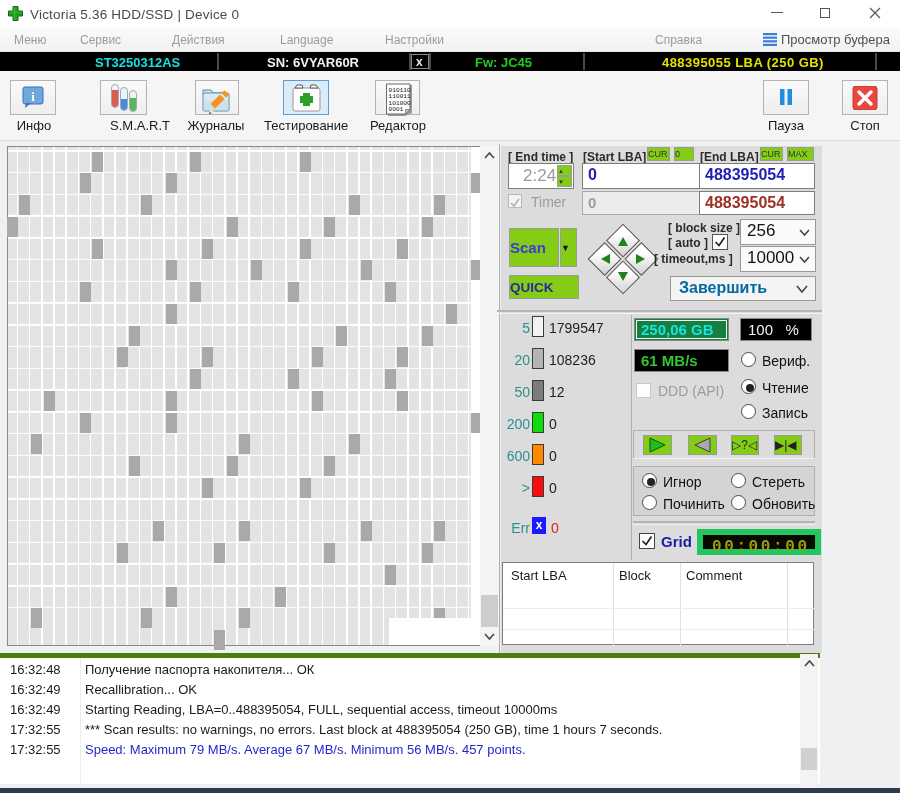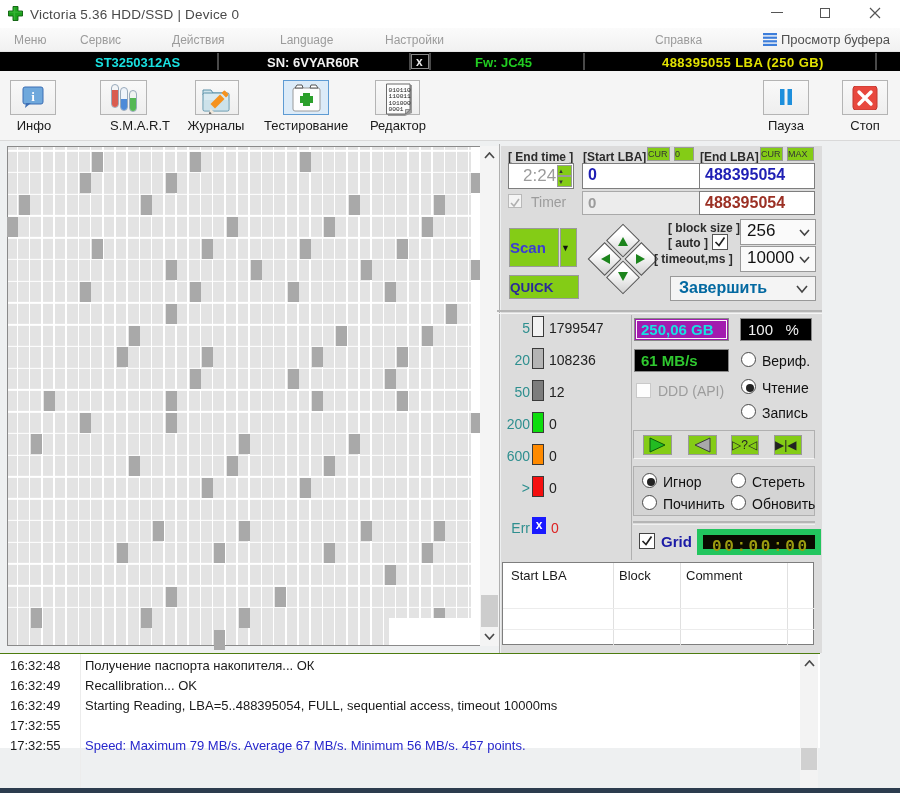--- a/index.html
+++ b/index.html
@@ -31,21 +31,21 @@
 #whitecorner{left:381px;top:471px;width:92px;height:27px;background:#fff}
 
 #mapsb{left:480px;top:146px;width:19px;height:500px;background:#f4f4f4}
 #mapthumb{position:absolute;left:1px;top:449px;width:17px;height:32px;background:#cdcdcd}
 
 #panel{left:497px;top:142px;width:325px;height:511px}
 .plbl{position:absolute;font-weight:bold;font-size:12px;color:#2b2b2b;white-space:nowrap}
 .inp{position:absolute;background:#fff;border:1px solid #7e7e7e;font-weight:bold}
 .sbtn{position:absolute;background:#84cc16;border:1px solid #9a9a9a;text-align:left;color:#333}
 
-#logarea{left:0;top:653px;width:820px;height:95px;background:#fff;border-top:1px solid #4d7c0f}
+#logarea{left:0;top:653px;width:820px;height:131px;background:#fff;border-top:5px solid #4d7c0f}
 .logline{position:absolute;font-size:13px;color:#1a1a1a;white-space:nowrap}
 #logsb{left:800px;top:654px;width:18px;height:134px;background:#f3f3f3}
 #rsb2{left:818px;top:653px;width:82px;height:135px;background:#9e9e9e}
 #bottombar{left:0;top:788px;width:900px;height:5px;background:#2c3c4e}
 
 #sidebar{left:822px;top:142px;width:78px;height:509px}
 .chk{position:absolute;width:14px;height:14px;background:#fff;border:1px solid #4a4a4a}
 .chk svg{position:absolute;left:0px;top:0px}
 </style>
 </head>
@@ -329,21 +329,21 @@
       <div class="abs" style="left:30px;top:129px;width:12px;height:21px;background:#ff8a00;border:1px solid #3a3a3a"></div>
       <div class="abs" style="left:47px;top:133px;font-size:14px;color:#222">0</div>
       <div class="abs" style="left:0;top:165px;width:28px;text-align:right;font-size:14px;color:#2e8f8f">&gt;</div>
       <div class="abs" style="left:30px;top:161px;width:12px;height:21px;background:#f50f0f;border:1px solid #3a3a3a"></div>
       <div class="abs" style="left:47px;top:165px;font-size:14px;color:#222">0</div>
       <div class="abs" style="left:0;top:205px;width:28px;text-align:right;font-size:14px;color:#2e8f8f">Err</div>
       <div class="abs" style="left:30px;top:202px;width:14px;height:17px;background:#1a1aff;color:#fff;font-weight:bold;font-size:12px;text-align:center;line-height:16px">x</div>
       <div class="abs" style="left:49px;top:205px;font-size:14px;color:#d22">0</div>
     </div>
 
-    <div class="abs" style="left:137px;top:176px;width:95px;height:23px;background:#a21caf;border:1px solid #888;outline:1px solid #f8f8f8;outline-offset:-3px">
+    <div class="abs" style="left:137px;top:176px;width:95px;height:23px;background:#15803d;border:1px solid #888;outline:1px solid #f8f8f8;outline-offset:-3px">
       <div class="abs" style="left:6px;top:2px;font-size:15px;font-weight:bold;color:#17e2e2">250,06 GB</div>
       </div>
     <div class="abs" style="left:243px;top:176px;width:72px;height:23px;background:#000;border:1px solid #888">
       <div class="abs" style="left:7px;top:2px;font-size:15px;color:#f0f0f0">100&nbsp;&nbsp;&nbsp;%</div>
       </div>
     <div class="abs" style="left:137px;top:207px;width:95px;height:23px;background:#000;border:1px solid #888">
       <div class="abs" style="left:6px;top:2px;font-size:15px;font-weight:bold;color:#2fc82f">61 MB/s</div>
       </div>
     <div class="abs" style="left:139px;top:241px;width:15px;height:15px;background:#fdfdfd;border:1px solid #c9c9c9"></div>
     <div class="abs" style="left:161px;top:241px;font-size:14px;color:#9c9c9c">DDD (API)</div>
@@ -404,22 +404,23 @@
   </div>
 
 
   <div class="abs" id="logarea">
     <div class="abs" style="left:80px;top:0;width:1px;height:134px;background:#ececec"></div>
     <div class="logline" style="left:10px;top:4px">16:32:48</div>
     <div class="logline" style="left:85px;top:4px">Получение паспорта накопителя... ОК</div>
     <div class="logline" style="left:10px;top:24px">16:32:49</div>
     <div class="logline" style="left:85px;top:24px">Recallibration... OK</div>
     <div class="logline" style="left:10px;top:44px">16:32:49</div>
-    <div class="logline" style="left:85px;top:44px">Starting Reading, LBA=5..488395054, FULL, sequential access, timeout 10000ms</div>
+    <div class="logline" style="left:85px;top:44px">Starting Reading, LBA=0..488395054, FULL, sequential access, timeout 10000ms</div>
     <div class="logline" style="left:10px;top:64px">17:32:55</div>
+    <div class="logline" style="left:85px;top:64px">*** Scan results: no warnings, no errors. Last block at 488395054 (250 GB), time 1 hours 7 seconds.</div>
     <div class="logline" style="left:10px;top:84px">17:32:55</div>
     <div class="logline" style="left:85px;top:84px;color:#2727cc">Speed: Maximum 79 MB/s. Average 67 MB/s. Minimum 56 MB/s. 457 points.</div>
   </div>
   <div class="abs" id="logsb">
     <svg class="abs" style="left:4px;top:6px" width="11" height="7" viewBox="0 0 11 7">
         <path d="M1 6l4.5-5L10 6" stroke="#4a4a4a" stroke-width="1.7" fill="none"></path>
       </svg>
     <div class="abs" style="left:1px;top:94px;width:16px;height:22px;background:#d0d0d0"></div>
   </div>
   <div class="abs" id="bottombar"></div>

